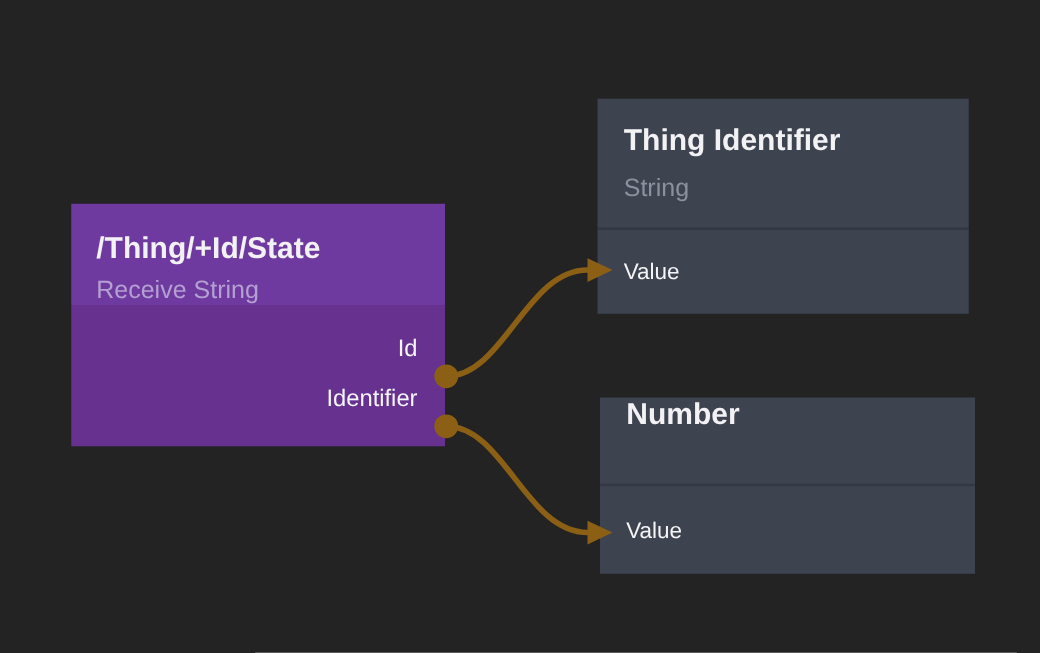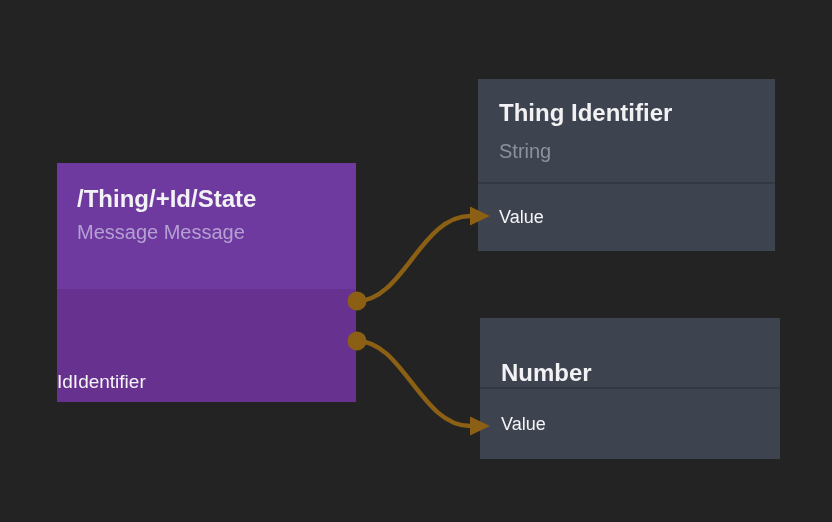--- a/index.html
+++ b/index.html
@@ -47,32 +47,33 @@
   .node-subtitle {
     font-size: 20px;
     font-weight: 400;
     line-height: 28px;
     white-space: nowrap;
   }
 
   
   .node-receive { left: 57px; top: 163px; width: 299px; height: 215px; }
   .receive-header {
-    height: 126px;
+    height: 81px;
     background: var(--node-header-purple, #6F3AA0);
     padding: 22px 16px 0 20px;
     box-sizing: border-box;
   }
   .receive-header .node-subtitle { color: var(--subtitle-purple-text, #B4A0D2); margin-top: 5px; }
   .receive-body {
     height: 113px;
     background: var(--node-body-purple, #66318F);
     padding: 16px 22px 0 0;
     box-sizing: border-box;
     display: flex;
+    flex-direction: column;
     align-items: flex-end;
   }
   .out-row {
     height: 40px;
     display: flex;
     align-items: center;
     color: var(--label-text, #F5F4F7);
     font-size: 19px;
   }
 
@@ -94,33 +95,33 @@
     color: var(--label-text, #F5F4F7);
     font-size: 18px;
   }
   .node-thing-identifier .value-row { height: 69px; }
 
   .node-number { left: 480px; top: 318px; width: 300px; height: 141px; }
   .node-number .dark-header {
     height: 69px;
     padding-top: 0;
     display: flex;
-    align-items: flex-end;
+    align-items: flex-start;
   }
   .node-number .value-row { height: 72px; }
 </style>
 </head>
 <body>
 
 <div class="canvas">
 
   <div class="node node-receive">
     <div class="receive-header">
       <div class="node-title">/Thing/+Id/State</div>
-      <div class="node-subtitle">Message Message</div>
+      <div class="node-subtitle">Receive String</div>
     </div>
     <div class="receive-body">
       <div class="out-row">
         <span>Id</span>
       </div>
       <div class="out-row">
         <span>Identifier</span>
       </div>
     </div>
   </div>

